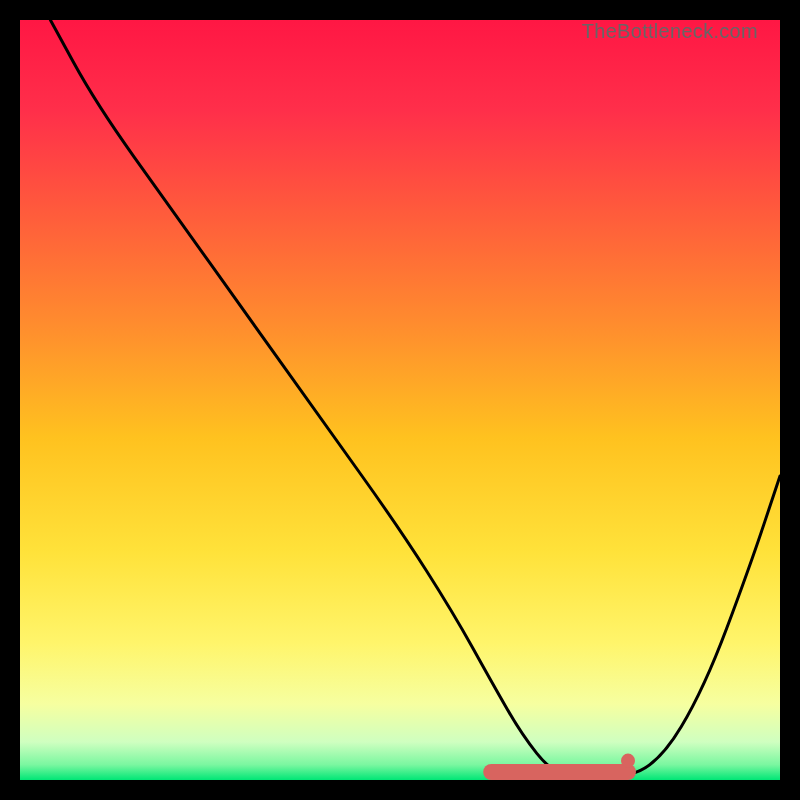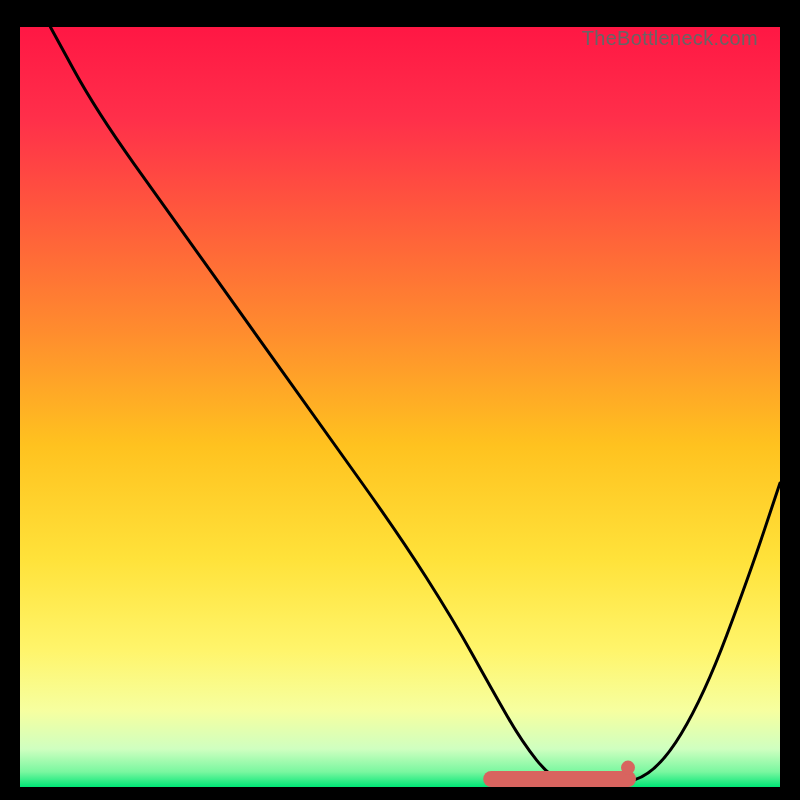--- a/index.html
+++ b/index.html
@@ -7,21 +7,21 @@
     padding: 0;
     width: 800px;
     height: 800px;
     background: #000;
     overflow: hidden;
     font-family: Arial, Helvetica, sans-serif;
   }
   .frame {
     position: absolute;
     left: 20px;
-    top: 27px;
+    top: 20px;
     width: 760px;
     height: 736px;
     background: #fdba74;
   }
   .watermark {
     position: absolute;
     top: 0px;
     right: 22px;
     color: #666;
     font-size: 20px;

